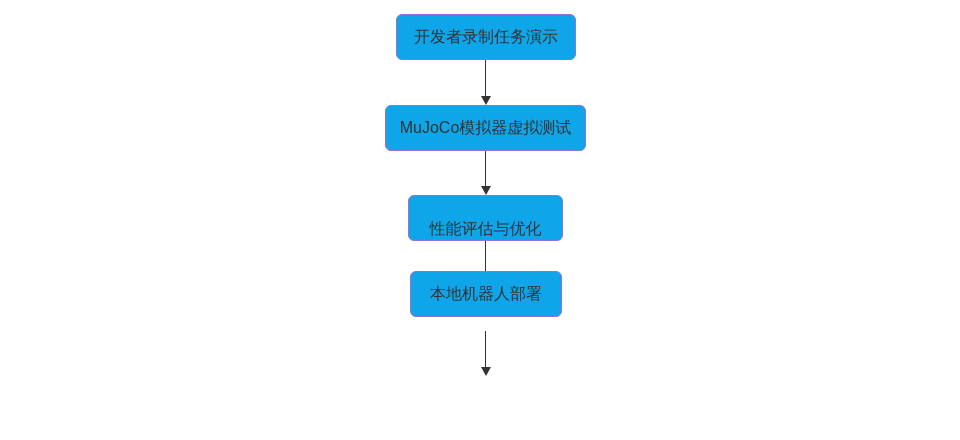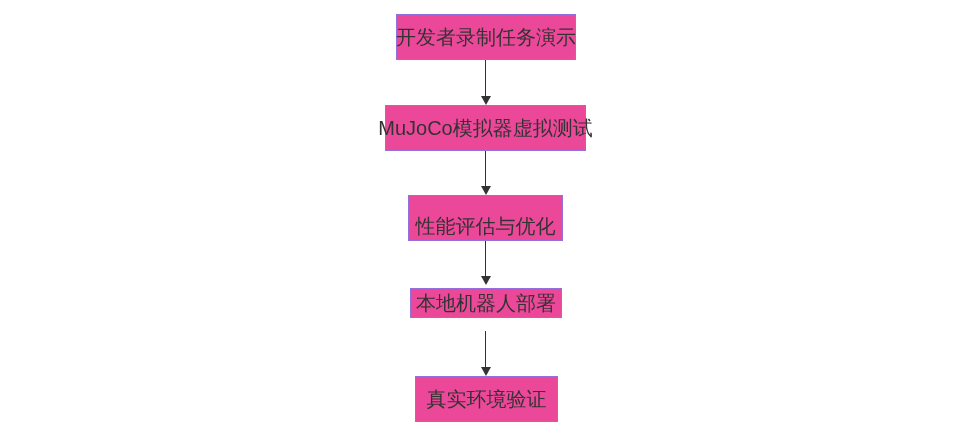--- a/index.html
+++ b/index.html
@@ -11,34 +11,34 @@
     position: relative;
     width: 960px;
     height: 440px;
     background: #ffffff;
     overflow: hidden;
     font-family: "Liberation Sans", "DejaVu Sans", sans-serif;
   }
   .node {
     position: absolute;
     box-sizing: border-box;
-    background: #ec4899;
+    background: #0ea5e9;
     border: 1.5px solid #9370DB;
-    border-radius: 0;
+    border-radius: 6px;
     display: flex;
     align-items: center;
     justify-content: center;
-    font-size: 20px;
+    font-size: 16px;
     color: #333333;
     white-space: nowrap;
   }
   .n1 { left: 396px; top: 14px;  width: 180px; height: 46px; }
   .n2 { left: 385px; top: 105px; width: 201px; height: 46px; }
   .n3 { left: 408px; top: 195px; width: 155px; height: 46px; align-items: flex-end; }
-  .n4 { left: 410px; top: 288px; width: 152px; height: 30px; }
+  .n4 { left: 410px; top: 271px; width: 152px; height: 46px; }
   .n5 { left: 415px; top: 376px; width: 143px; height: 46px; }
   .arrow {
     position: absolute;
     left: 480px;
     width: 11px;
     display: flex;
     flex-direction: column;
     align-items: center;
   }
   .a1 { top: 60px;  height: 45px; }
@@ -93,17 +93,14 @@
 
   <div class="node n4">
     <span>本地机器人部署</span>
   </div>
 
   <div class="arrow a4">
     <div class="line"></div>
     <div class="head"></div>
   </div>
 
-  <div class="node n5">
-    <span>真实环境验证</span>
-  </div>
 
 </div>
 
 </body></html>

